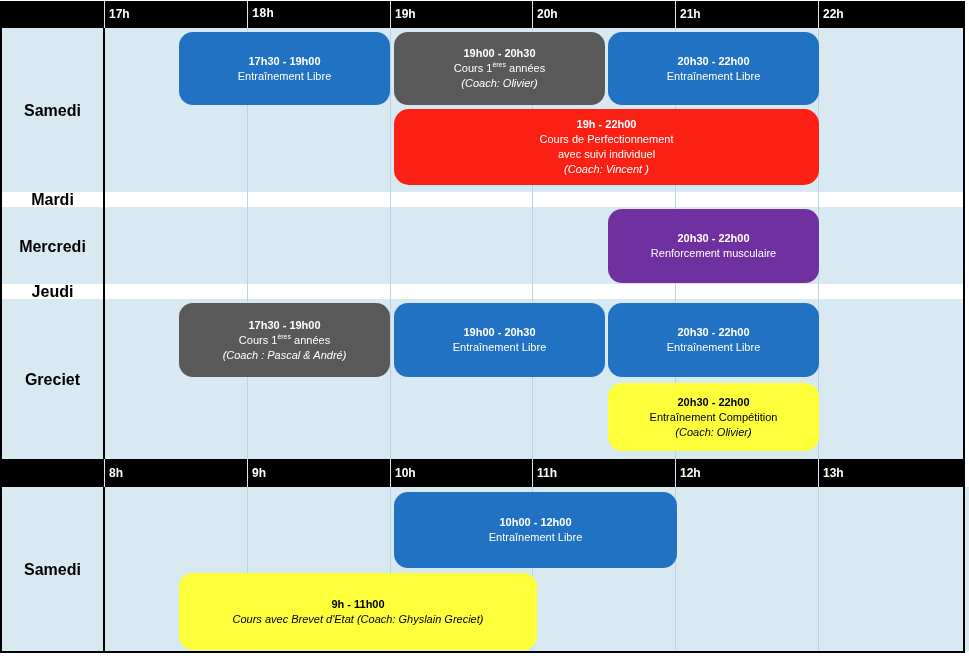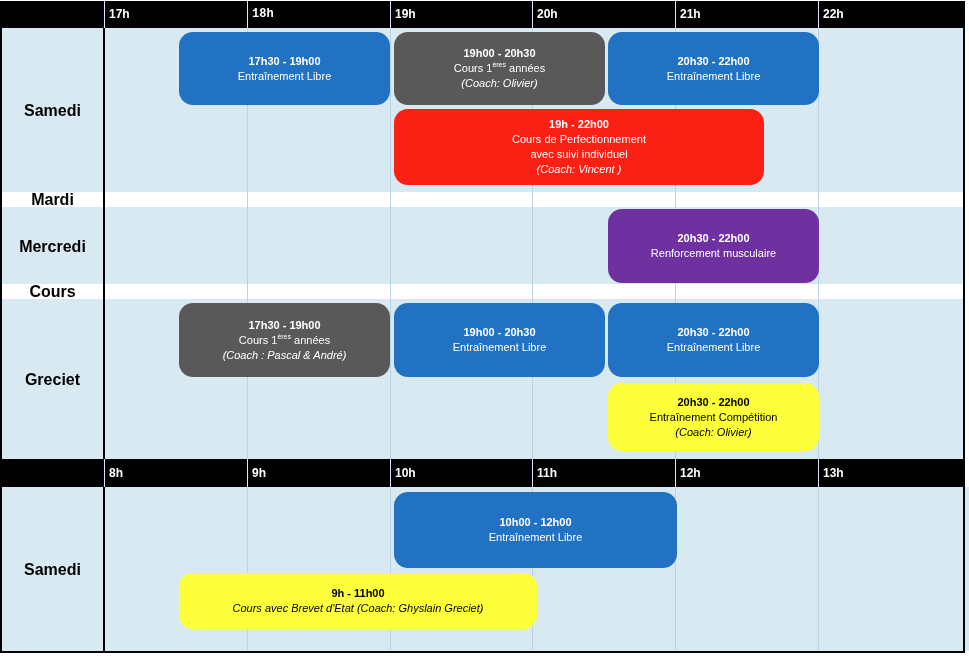--- a/index.html
+++ b/index.html
@@ -30,21 +30,21 @@
       <div class="day-row" style="top: 28px; height: 164px; background: rgb(217, 233, 242);">
         <div class="day-label mid">Samedi</div>
       </div>
       <div class="day-row clip" style="top: 192px; height: 15px; background: rgb(255, 255, 255);">
         <div class="day-label topclip">Mardi</div>
       </div>
       <div class="day-row" style="top: 207px; height: 77px; background: rgb(217, 233, 242);">
         <div class="day-label mid">Mercredi</div>
       </div>
       <div class="day-row clip" style="top: 284px; height: 15px; background: rgb(255, 255, 255);">
-        <div class="day-label topclip">Cours</div>
+        <div class="day-label topclip">Jeudi</div>
       </div>
       <div class="day-row" style="top: 299px; height: 160px; background: rgb(217, 233, 242);">
         <div class="day-label mid">Greciet</div>
       </div>
       <div class="day-row" style="top: 487px; height: 164px; background: rgb(217, 233, 242); padding-left: 12px;">
         <div class="day-label mid">Samedi</div>
       </div>
     </div>
   <div id="grid-layer">
       <div class="grid-line" style="left: 247px; top: 28px; height: 431px; background: rgb(185, 212, 231);"></div>
@@ -99,21 +99,21 @@
       </div>
       <div class="event" style="left: 394px; width: 211px; top: 32px; height: 73px; background: rgb(89, 89, 89); color: rgb(255, 255, 255);">
         <div class="ev-time">19h00 - 20h30</div>
         <div class="ev-line"><span>Cours 1</span><sup>ères</sup><span> années</span></div>
         <div class="ev-coach">(Coach: Olivier)</div>
       </div>
       <div class="event" style="left: 608px; width: 211px; top: 32px; height: 73px; background: rgb(33, 114, 194); color: rgb(255, 255, 255);">
         <div class="ev-time">20h30 - 22h00</div>
         <div class="ev-line">Entraînement Libre</div>
       </div>
-      <div class="event" style="left: 394px; width: 370px; top: 109px; height: 76px; background: rgb(251, 32, 20); color: rgb(255, 255, 255);">
+      <div class="event" style="left: 394px; width: 425px; top: 109px; height: 76px; background: rgb(251, 32, 20); color: rgb(255, 255, 255); border-radius: 15px;">
         <div class="ev-time">19h - 22h00</div>
         <div class="ev-line">Cours de Perfectionnement</div>
         <div class="ev-line">avec suivi individuel</div>
         <div class="ev-coach">(Coach: Vincent )</div>
       </div>
       <div class="event" style="left: 608px; width: 211px; top: 209px; height: 74px; background: rgb(112, 49, 160); color: rgb(255, 255, 255);">
         <div class="ev-time">20h30 - 22h00</div>
         <div class="ev-line">Renforcement musculaire</div>
       </div>
       <div class="event" style="left: 179px; width: 211px; top: 303px; height: 74px; background: rgb(89, 89, 89); color: rgb(255, 255, 255);">
@@ -131,18 +131,18 @@
       </div>
       <div class="event" style="left: 608px; width: 211px; top: 383px; height: 68px; background: rgb(253, 255, 58); color: rgb(0, 0, 0);">
         <div class="ev-time">20h30 - 22h00</div>
         <div class="ev-line">Entraînement Compétition</div>
         <div class="ev-coach">(Coach: Olivier)</div>
       </div>
       <div class="event" style="left: 394px; width: 283px; top: 492px; height: 76px; background: rgb(33, 114, 194); color: rgb(255, 255, 255);">
         <div class="ev-time">10h00 - 12h00</div>
         <div class="ev-line">Entraînement Libre</div>
       </div>
-      <div class="event" style="left: 179px; width: 358px; top: 573px; height: 56px; background: rgb(253, 255, 58); color: rgb(0, 0, 0);">
+      <div class="event" style="left: 179px; width: 358px; top: 573px; height: 77px; background: rgb(253, 255, 58); color: rgb(0, 0, 0);">
         <div class="ev-time">9h - 11h00</div>
         <div class="ev-coach">Cours avec Brevet d'Etat (Coach: Ghyslain Greciet)</div>
       </div>
     </div>
 </div>
 
 </body></html>

